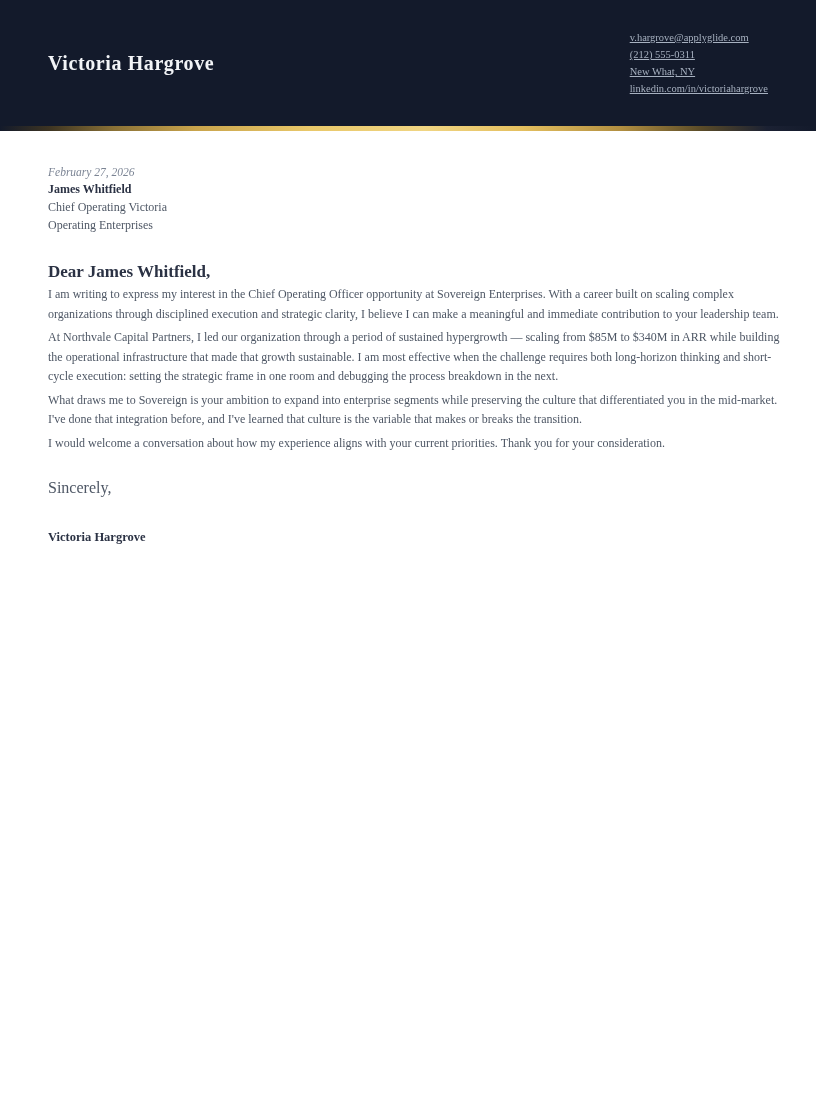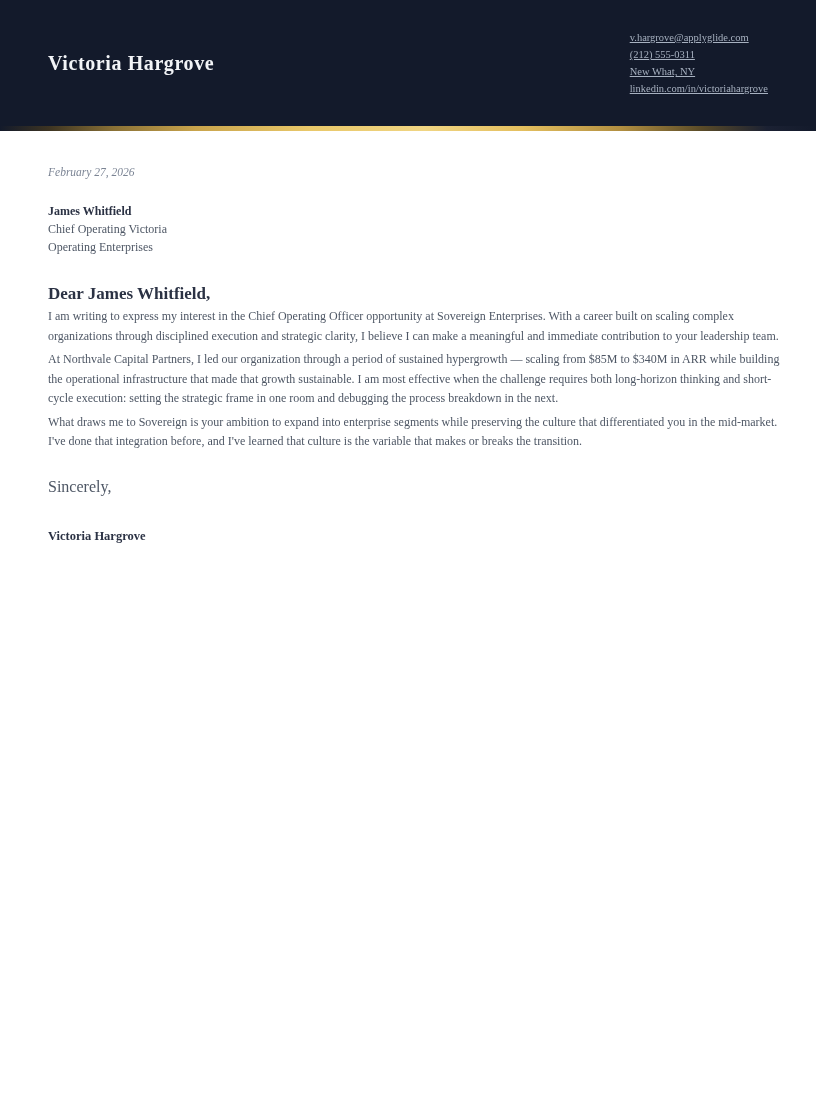--- a/index.html
+++ b/index.html
@@ -67,21 +67,20 @@
     padding:33px 20px 0 48px;
     flex:1;
   }
   .date-line{
     font-style:italic;
     font-size:11.5px;
     color:var(--muted-text,#7b8494);
     line-height:16px;
   }
   .recipient-block{
-    margin-top:22px;
     font-size:12px;
     line-height:18px;
     color:var(--body-text,#4e5765);
   }
   .recipient-name{
     font-weight:bold;
     color:var(--dark-text,#2b3244);
   }
   .salutation{
     margin-top:29px;
@@ -139,19 +138,20 @@
     </div>
 
     <div class="salutation">Dear James Whitfield,</div>
 
     <p class="paragraph">I am writing to express my interest in the Chief Operating Officer opportunity at Sovereign Enterprises. With a career built on scaling complex organizations through disciplined execution and strategic clarity, I believe I can make a meaningful and immediate contribution to your leadership team.</p>
 
     <p class="paragraph">At Northvale Capital Partners, I led our organization through a period of sustained hypergrowth — scaling from $85M to $340M in ARR while building the operational infrastructure that made that growth sustainable. I am most effective when the challenge requires both long-horizon thinking and short-cycle execution: setting the strategic frame in one room and debugging the process breakdown in the next.</p>
 
     <p class="paragraph">What draws me to Sovereign is your ambition to expand into enterprise segments while preserving the culture that differentiated you in the mid-market. I've done that integration before, and I've learned that culture is the variable that makes or breaks the transition.</p>
 
+    <p class="paragraph">I would welcome a conversation about how my experience aligns with your current priorities. Thank you for your consideration.</p>
 
     <div class="closing">Sincerely,</div>
 
     <div class="signature">Victoria Hargrove</div>
 
   </div>
 </div>
 
 </body></html>

